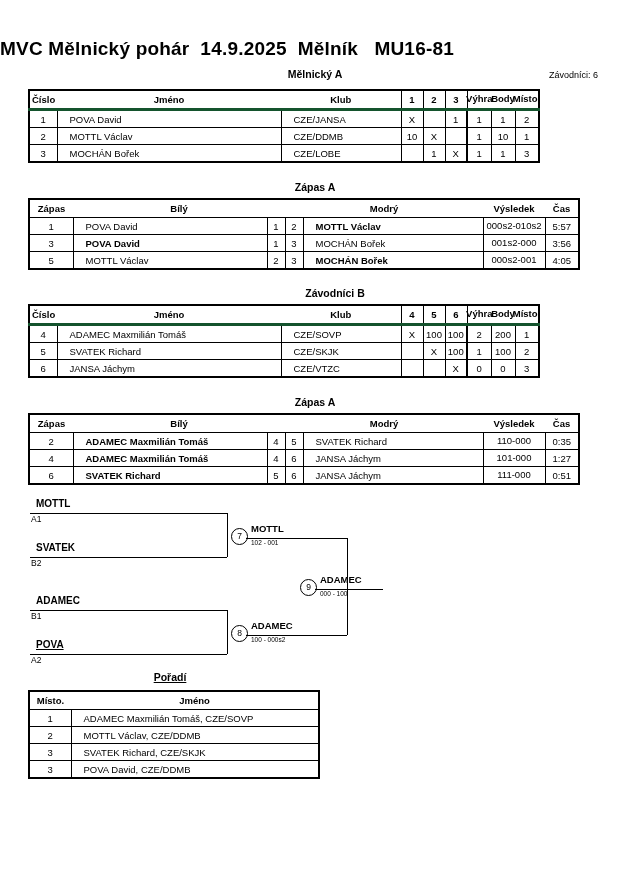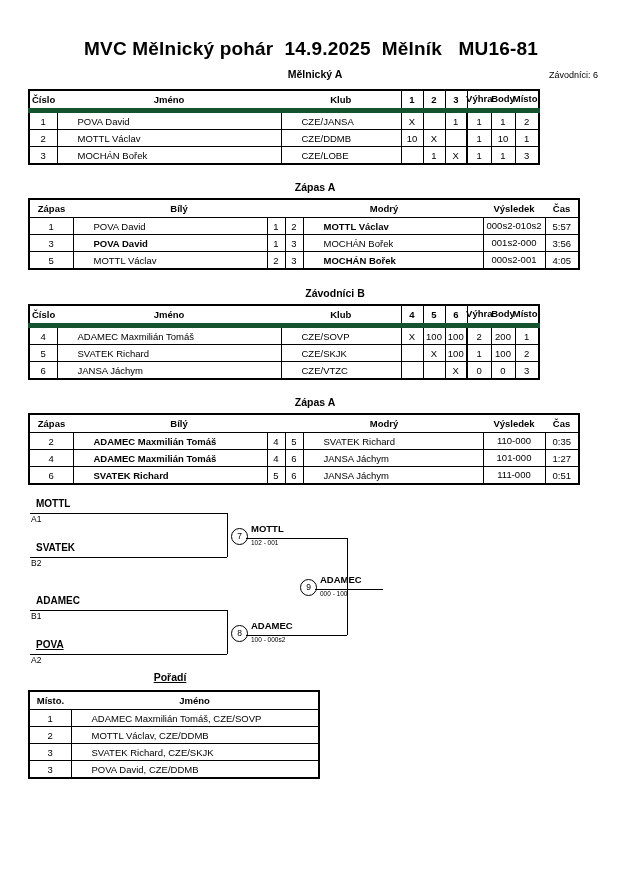--- a/index.html
+++ b/index.html
@@ -14,21 +14,20 @@
     font-family: "Liberation Sans", sans-serif;
     color: #000000;
     overflow: hidden;
   }
 
   
   .doc-title {
     position: absolute;
     left: 0; top: 38px;
     width: 622px;
-    text-align: center;
     font-size: 19px;
     font-weight: bold;
     letter-spacing: 0.2px;
     white-space: pre;
   }
   .section-caption {
     position: absolute;
     width: 630px;
     text-align: center;
     font-size: 10.5px;
@@ -62,26 +61,26 @@
   thead th {
     font-weight: bold;
     text-align: center;
     border-top: none;
     border-left: none;
     border-right: none;
     height: 17px;
   }
   thead th.hdr-first { border-left: none; }
   .c { text-align: center; }
-  .l { text-align: left; padding-left: 20px; }
+  .l { text-align: left; padding-left: 12px; }
   .win { font-weight: bold; }
   .thickleft { border-left: 2px solid #000 !important; }
 
   
-  .grp thead th { border-bottom: 5px solid #14532d; }
+  .grp thead th { border-bottom: 3px solid #14532d; }
   .grp thead th.sep { border-left: 1px solid #000; }
 
   .ovf { position: relative; }
   .ovf span {
     position: absolute;
     left: 50%;
     top: 0;
     transform: translateX(-50%);
     white-space: nowrap;
   }

